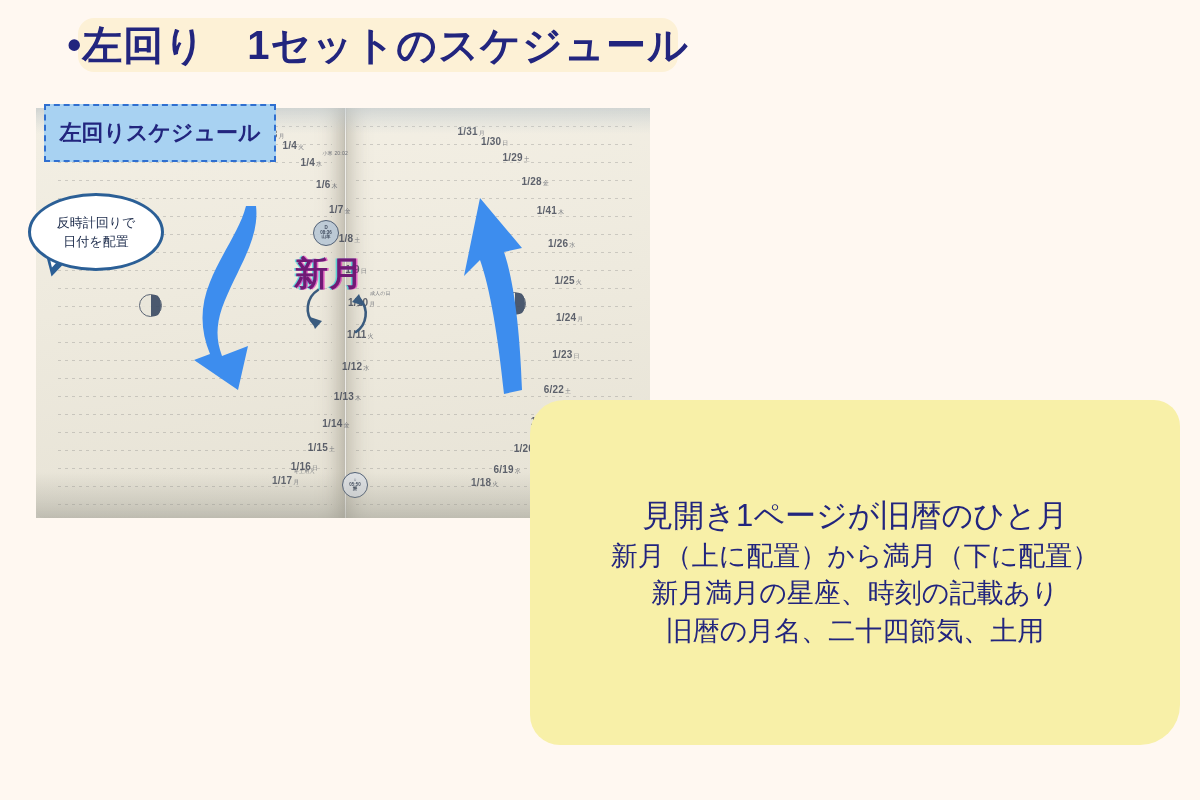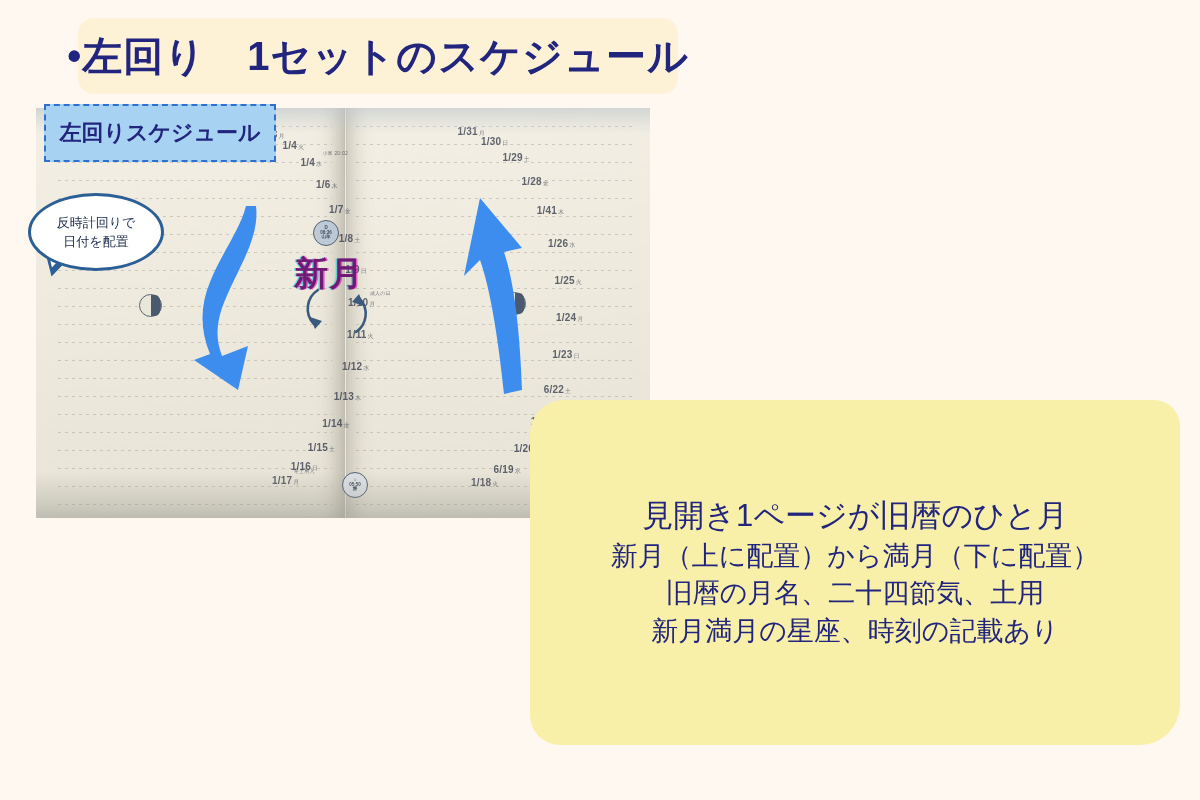--- a/index.html
+++ b/index.html
@@ -15,21 +15,21 @@
     background: #fff8f1;
     font-family: "Liberation Sans", "DejaVu Sans", sans-serif;
   }
 
   
   #title-badge {
     position: absolute;
     left: 78px;
     top: 18px;
     width: 600px;
-    height: 76px;
+    height: 54px;
     background: #fdf1d6;
     border-radius: 16px;
     display: flex;
     align-items: center;
     justify-content: center;
   }
   #title-text {
     font-size: 40px;
     font-weight: bold;
     color: #22257e;
@@ -397,15 +397,15 @@
 <div id="bubble-tail"></div>
 <div id="bubble-tail-inner"></div>
 <div id="bubble">
   <div class="bline">反時計回りで</div>
   <div class="bline">日付を配置</div>
 </div>
 
 <div id="yellow-note">
   <div class="nline lead">見開き1ページが旧暦のひと月</div>
   <div class="nline sub">新月（上に配置）から満月（下に配置）</div>
+  <div class="nline sub">新月満月の星座、時刻の記載あり</div>
   <div class="nline sub">旧暦の月名、二十四節気、土用</div>
-  <div class="nline sub">新月満月の星座、時刻の記載あり</div>
 </div>
 
 </body></html>

